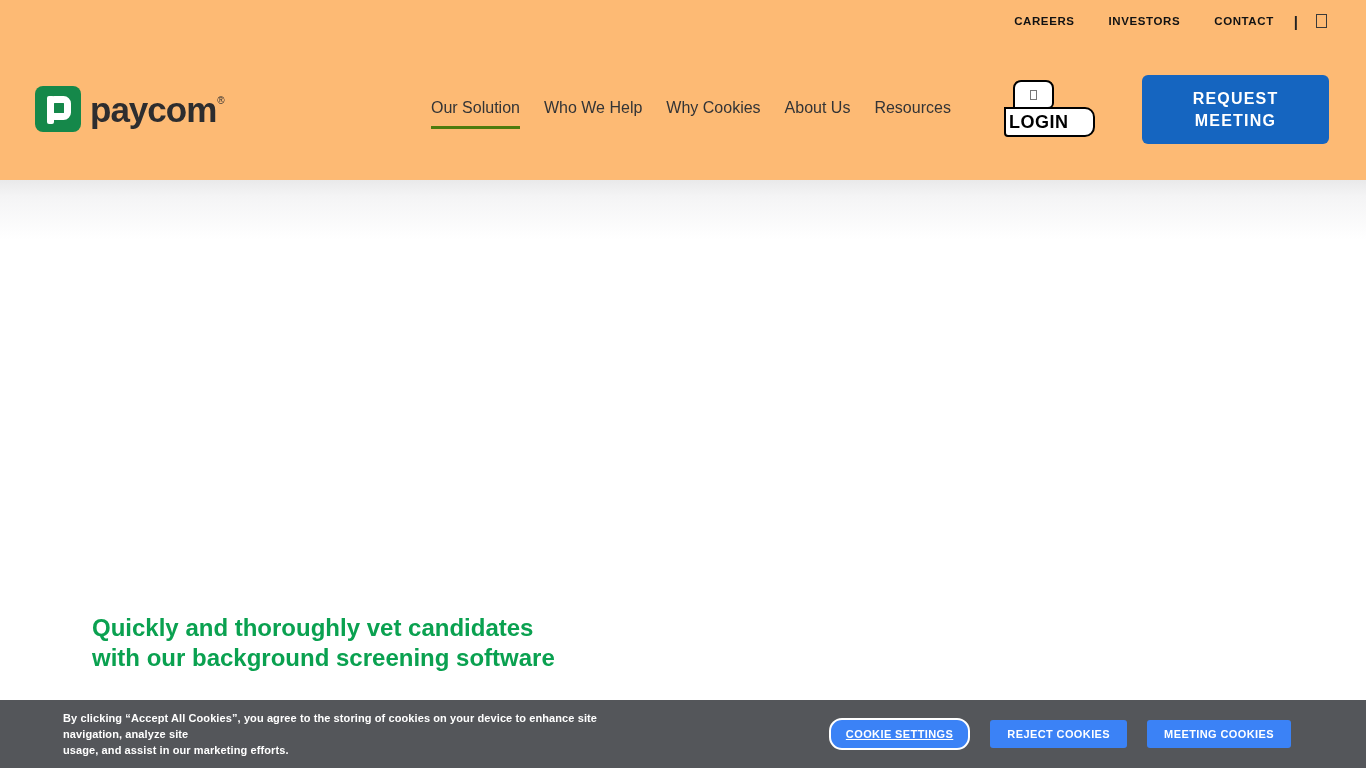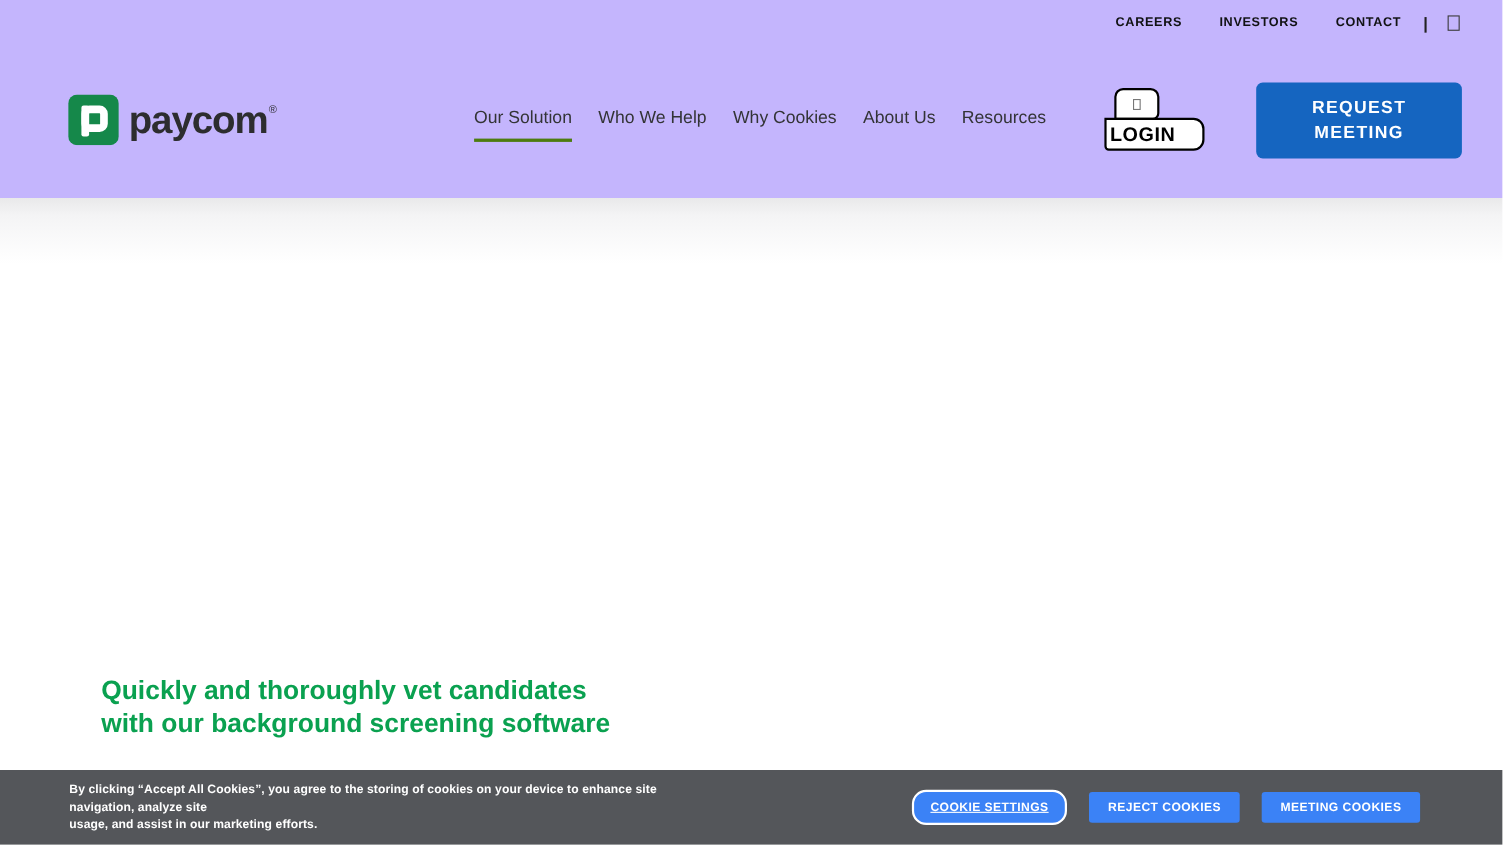--- a/index.html
+++ b/index.html
@@ -8,21 +8,21 @@
     font-family: "Liberation Sans", sans-serif;
     background: #ffffff;
     overflow: hidden;
     position: relative;
   }
 
   
   .site-header {
     position: absolute; top: 0; left: 0;
     width: 1366px; height: 180px;
-    background: #c4b5fd; z-index: 5;
+    background: #fdba74; z-index: 5;
   }
 
   .utility-bar {
     position: absolute; top: 0; right: 0;
     height: 42px;
     display: flex; align-items: center;
     padding-right: 39px;
     column-gap: 34px;
   }
   .utility-link {
@@ -35,21 +35,21 @@
   }
   .tofu {
     display: inline-block;
     border: 1.5px solid #3a3a3a;
     background: transparent;
   }
   .search-tofu { width: 11px; height: 14px; cursor: pointer; }
 
   .logo {
     position: absolute; left: 35px; top: 86px;
-    display: flex; align-items: center; cursor: pointer; margin-left: 27px;
+    display: flex; align-items: center; cursor: pointer;
   }
   .logo-text {
     margin-left: 9px;
     font-size: 35px; font-weight: 700; color: #2d2d2f;
     letter-spacing: -1px; line-height: 1;
   }
   .logo-reg { font-size: 10px; font-weight: 400; color: #2d2d2f; vertical-align: 18px; margin-left: 1px; }
 
   .main-nav {
     position: absolute; left: 431px; top: 98px;

